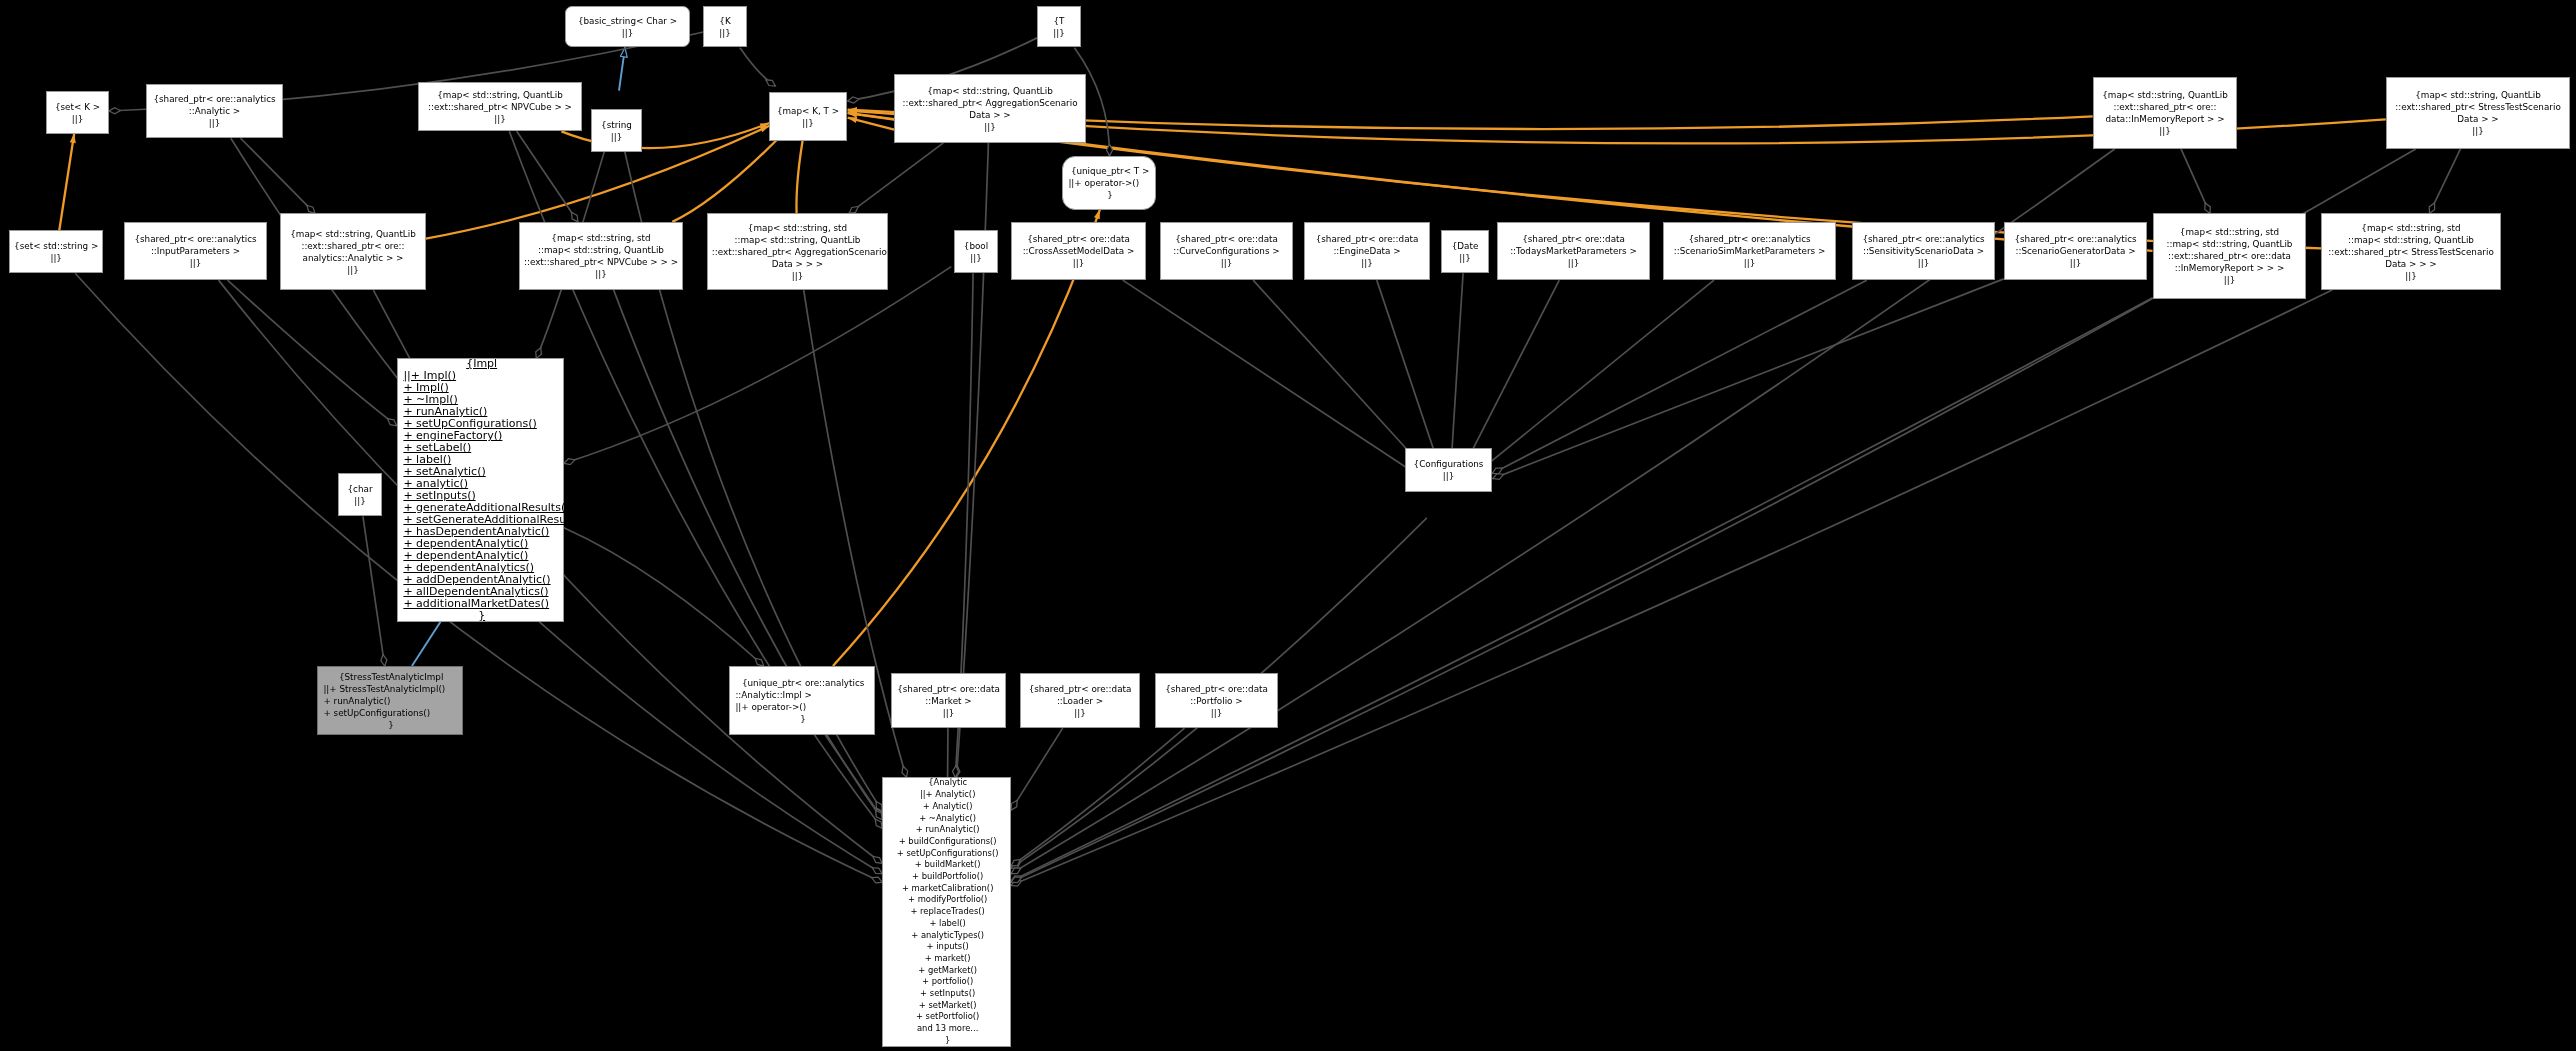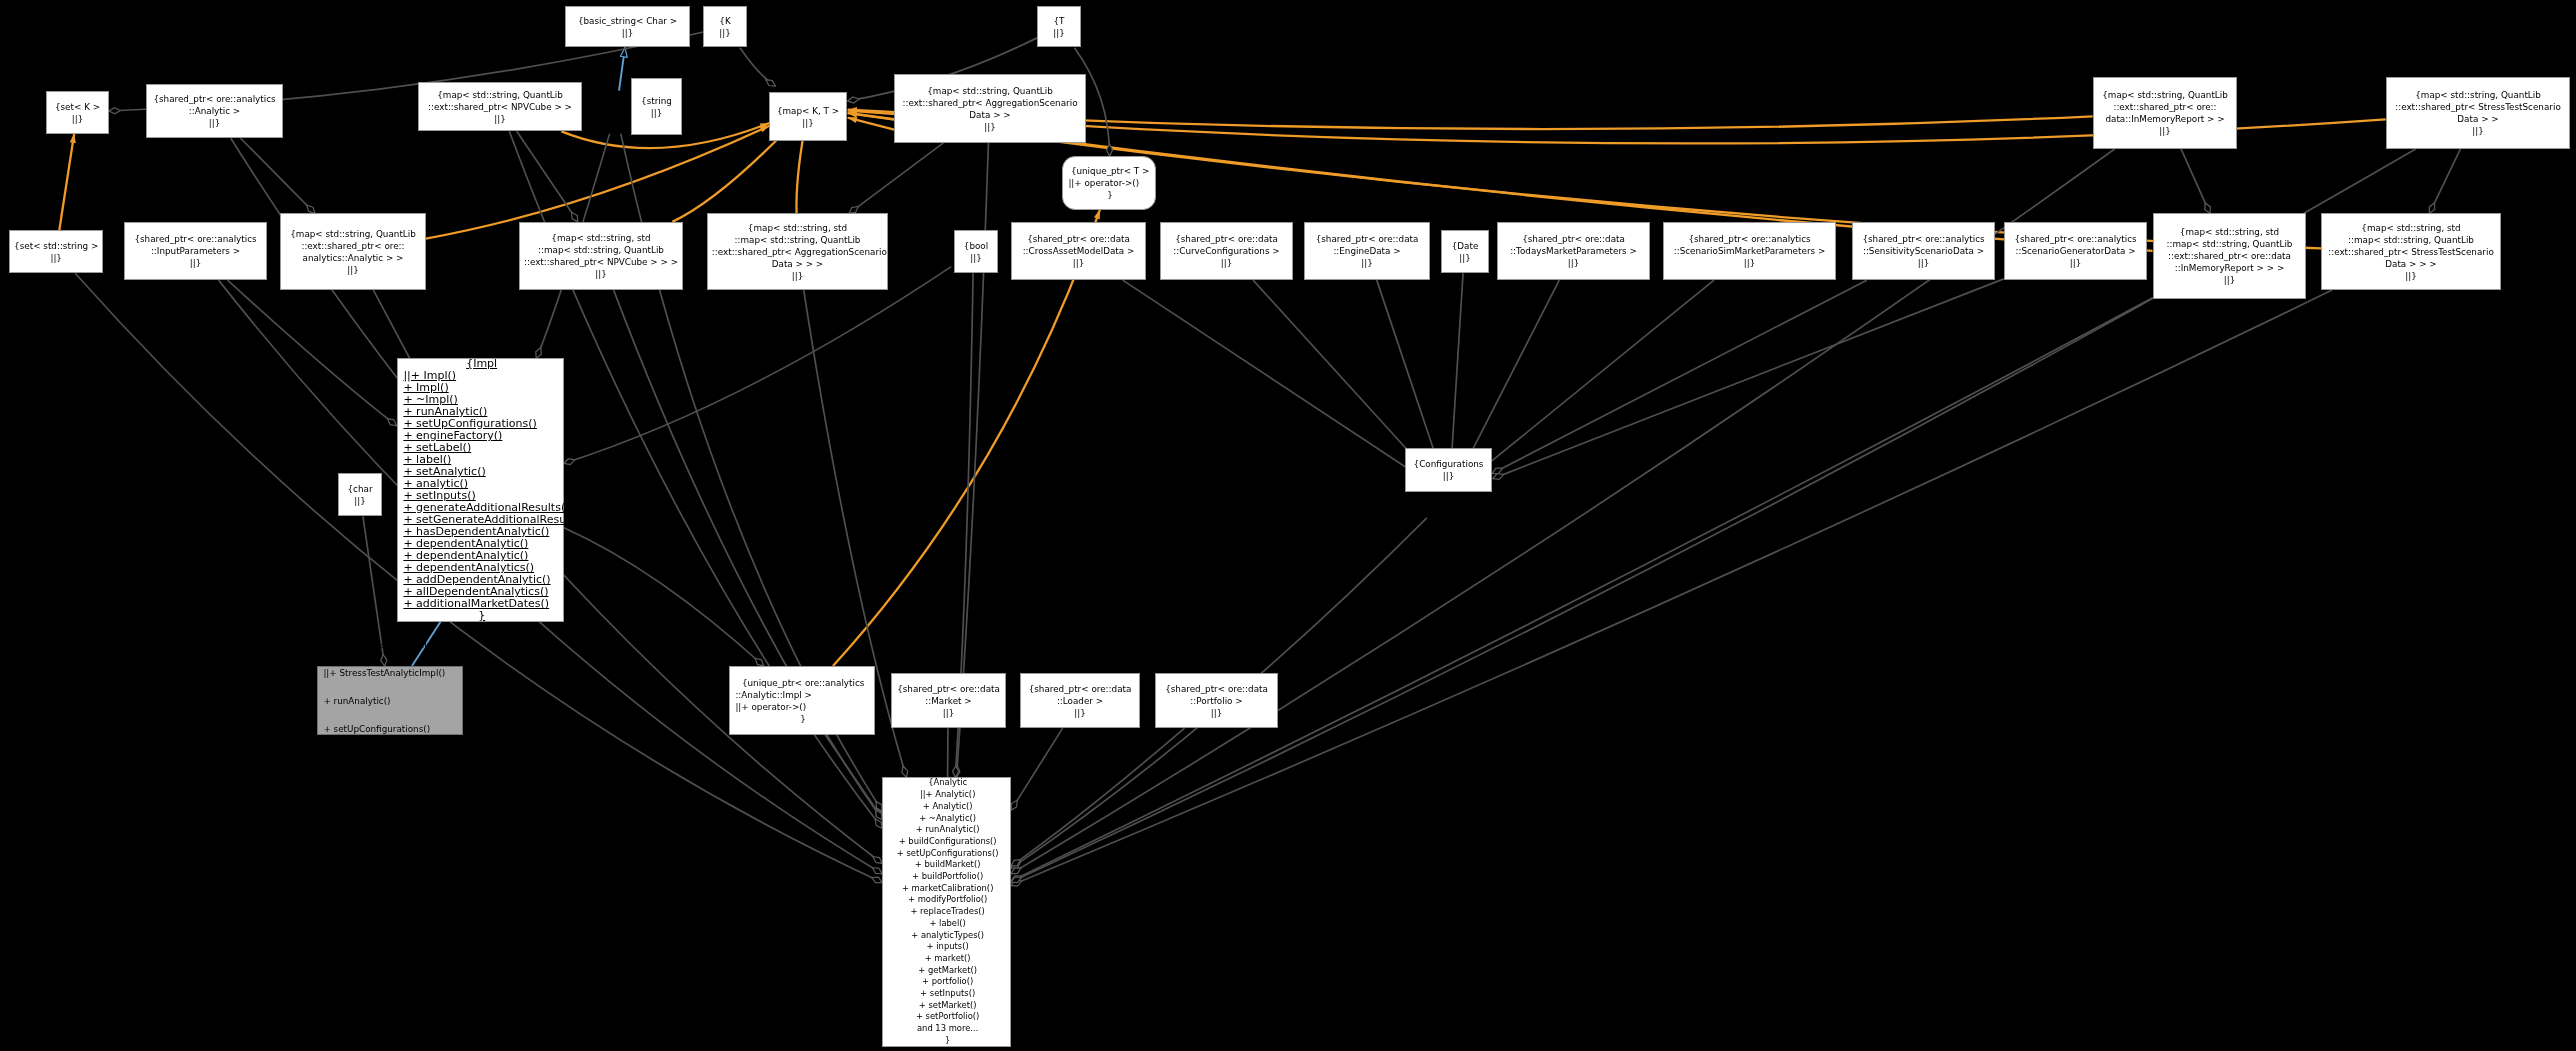--- a/index.html
+++ b/index.html
@@ -83,21 +83,21 @@
       <path d="M799.6,377.0 Q955.4,789.0 1150.0,1068.4" fill="none" stroke="#4f4f4f" stroke-width="2.2" marker-end="url(#m-diamond)"></path>
       <path d="M1047.7,378.0 Q1107.7,765.1 1181.6,1013.0" fill="none" stroke="#4f4f4f" stroke-width="2.2" marker-end="url(#m-diamond)"></path>
       <path d="M1268.5,356.0 Q1261.5,758.9 1245.2,1013.0" fill="none" stroke="#4f4f4f" stroke-width="2.2" marker-end="url(#m-diamond)"></path>
       <path d="M809.2,174.0 Q926.1,705.7 1150.0,1057.2" fill="none" stroke="#4f4f4f" stroke-width="2.2" marker-end="url(#m-diamond)"></path>
       <path d="M2806.0,387.9 Q2079.1,779.3 1318.0,1148.3" fill="none" stroke="#4f4f4f" stroke-width="2.2" marker-end="url(#m-diamond)"></path>
       <path d="M3040.1,378.0 Q2200.8,785.8 1318.0,1154.0" fill="none" stroke="#4f4f4f" stroke-width="2.2" marker-end="url(#m-diamond)"></path>
       <path d="M2756.6,194.0 Q2049.9,701.4 1318.0,1138.8" fill="none" stroke="#4f4f4f" stroke-width="2.2" marker-end="url(#m-diamond)"></path>
       <path d="M3149.0,194.0 Q2255.1,712.3 1318.0,1149.8" fill="none" stroke="#4f4f4f" stroke-width="2.2" marker-end="url(#m-diamond)"></path>
     </svg>
   <div id="nodes">
-      <div class="node" style="left: 565px; top: 6.1px; width: 125px; height: 41px;">
+      <div class="node" style="left: 565px; top: 6.1px; width: 125px; height: 41px; border-radius: 7px;">
         <div class="ln first">{basic_string&lt; Char &gt;</div>
         <div class="ln last">||}</div>
       </div>
       <div class="node" style="left: 703px; top: 6.1px; width: 44px; height: 41px;">
         <div class="ln first">{K</div>
         <div class="ln last">||}</div>
       </div>
       <div class="node" style="left: 1037px; top: 6.1px; width: 44px; height: 41px;">
         <div class="ln first">{T</div>
         <div class="ln last">||}</div>
@@ -109,21 +109,21 @@
       <div class="node" style="left: 146px; top: 84px; width: 137px; height: 54px;">
         <div class="ln first">{shared_ptr&lt; ore::analytics</div>
         <div class="ln">::Analytic &gt;</div>
         <div class="ln last">||}</div>
       </div>
       <div class="node" style="left: 418px; top: 82px; width: 164px; height: 49px;">
         <div class="ln first">{map&lt; std::string, QuantLib</div>
         <div class="ln">::ext::shared_ptr&lt; NPVCube &gt; &gt;</div>
         <div class="ln last">||}</div>
       </div>
-      <div class="node" style="left: 591px; top: 78px; width: 51px; height: 57px; margin-left: 40px;">
+      <div class="node" style="left: 591px; top: 109px; width: 51px; height: 43px;">
         <div class="ln first">{string</div>
         <div class="ln last">||}</div>
       </div>
       <div class="node" style="left: 769px; top: 86px; width: 78px; height: 49px; margin-top: 6px;">
         <div class="ln first">{map&lt; K, T &gt;</div>
         <div class="ln last">||}</div>
       </div>
       <div class="node" style="left: 894px; top: 74px; width: 192px; height: 69px;">
         <div class="ln first">{map&lt; std::string, QuantLib</div>
         <div class="ln">::ext::shared_ptr&lt; AggregationScenario</div>
@@ -257,21 +257,21 @@
         <div class="ln last">}</div>
       </div>
       <div class="node" style="left: 338px; top: 473px; width: 44px; height: 43px;">
         <div class="ln first">{char</div>
         <div class="ln last">||}</div>
       </div>
       <div class="node" style="left: 1405px; top: 448px; width: 87px; height: 44px;">
         <div class="ln first">{Configurations</div>
         <div class="ln last">||}</div>
       </div>
-      <div class="node record highlight" style="left: 317px; top: 666px; width: 146px; height: 69px; gap: 16px;">
+      <div class="node record highlight" style="left: 317px; top: 666px; width: 146px; height: 69px;">
         <div class="ln first">{StressTestAnalyticImpl</div>
         <div class="ln">||+ StressTestAnalyticImpl()</div>
         <div class="ln">+ runAnalytic()</div>
         <div class="ln">+ setUpConfigurations()</div>
         <div class="ln last">}</div>
       </div>
       <div class="node record" style="left: 729px; top: 666px; width: 146px; height: 69px;">
         <div class="ln first">{unique_ptr&lt; ore::analytics</div>
         <div class="ln">::Analytic::Impl &gt;</div>
         <div class="ln">||+ operator-&gt;()</div>

